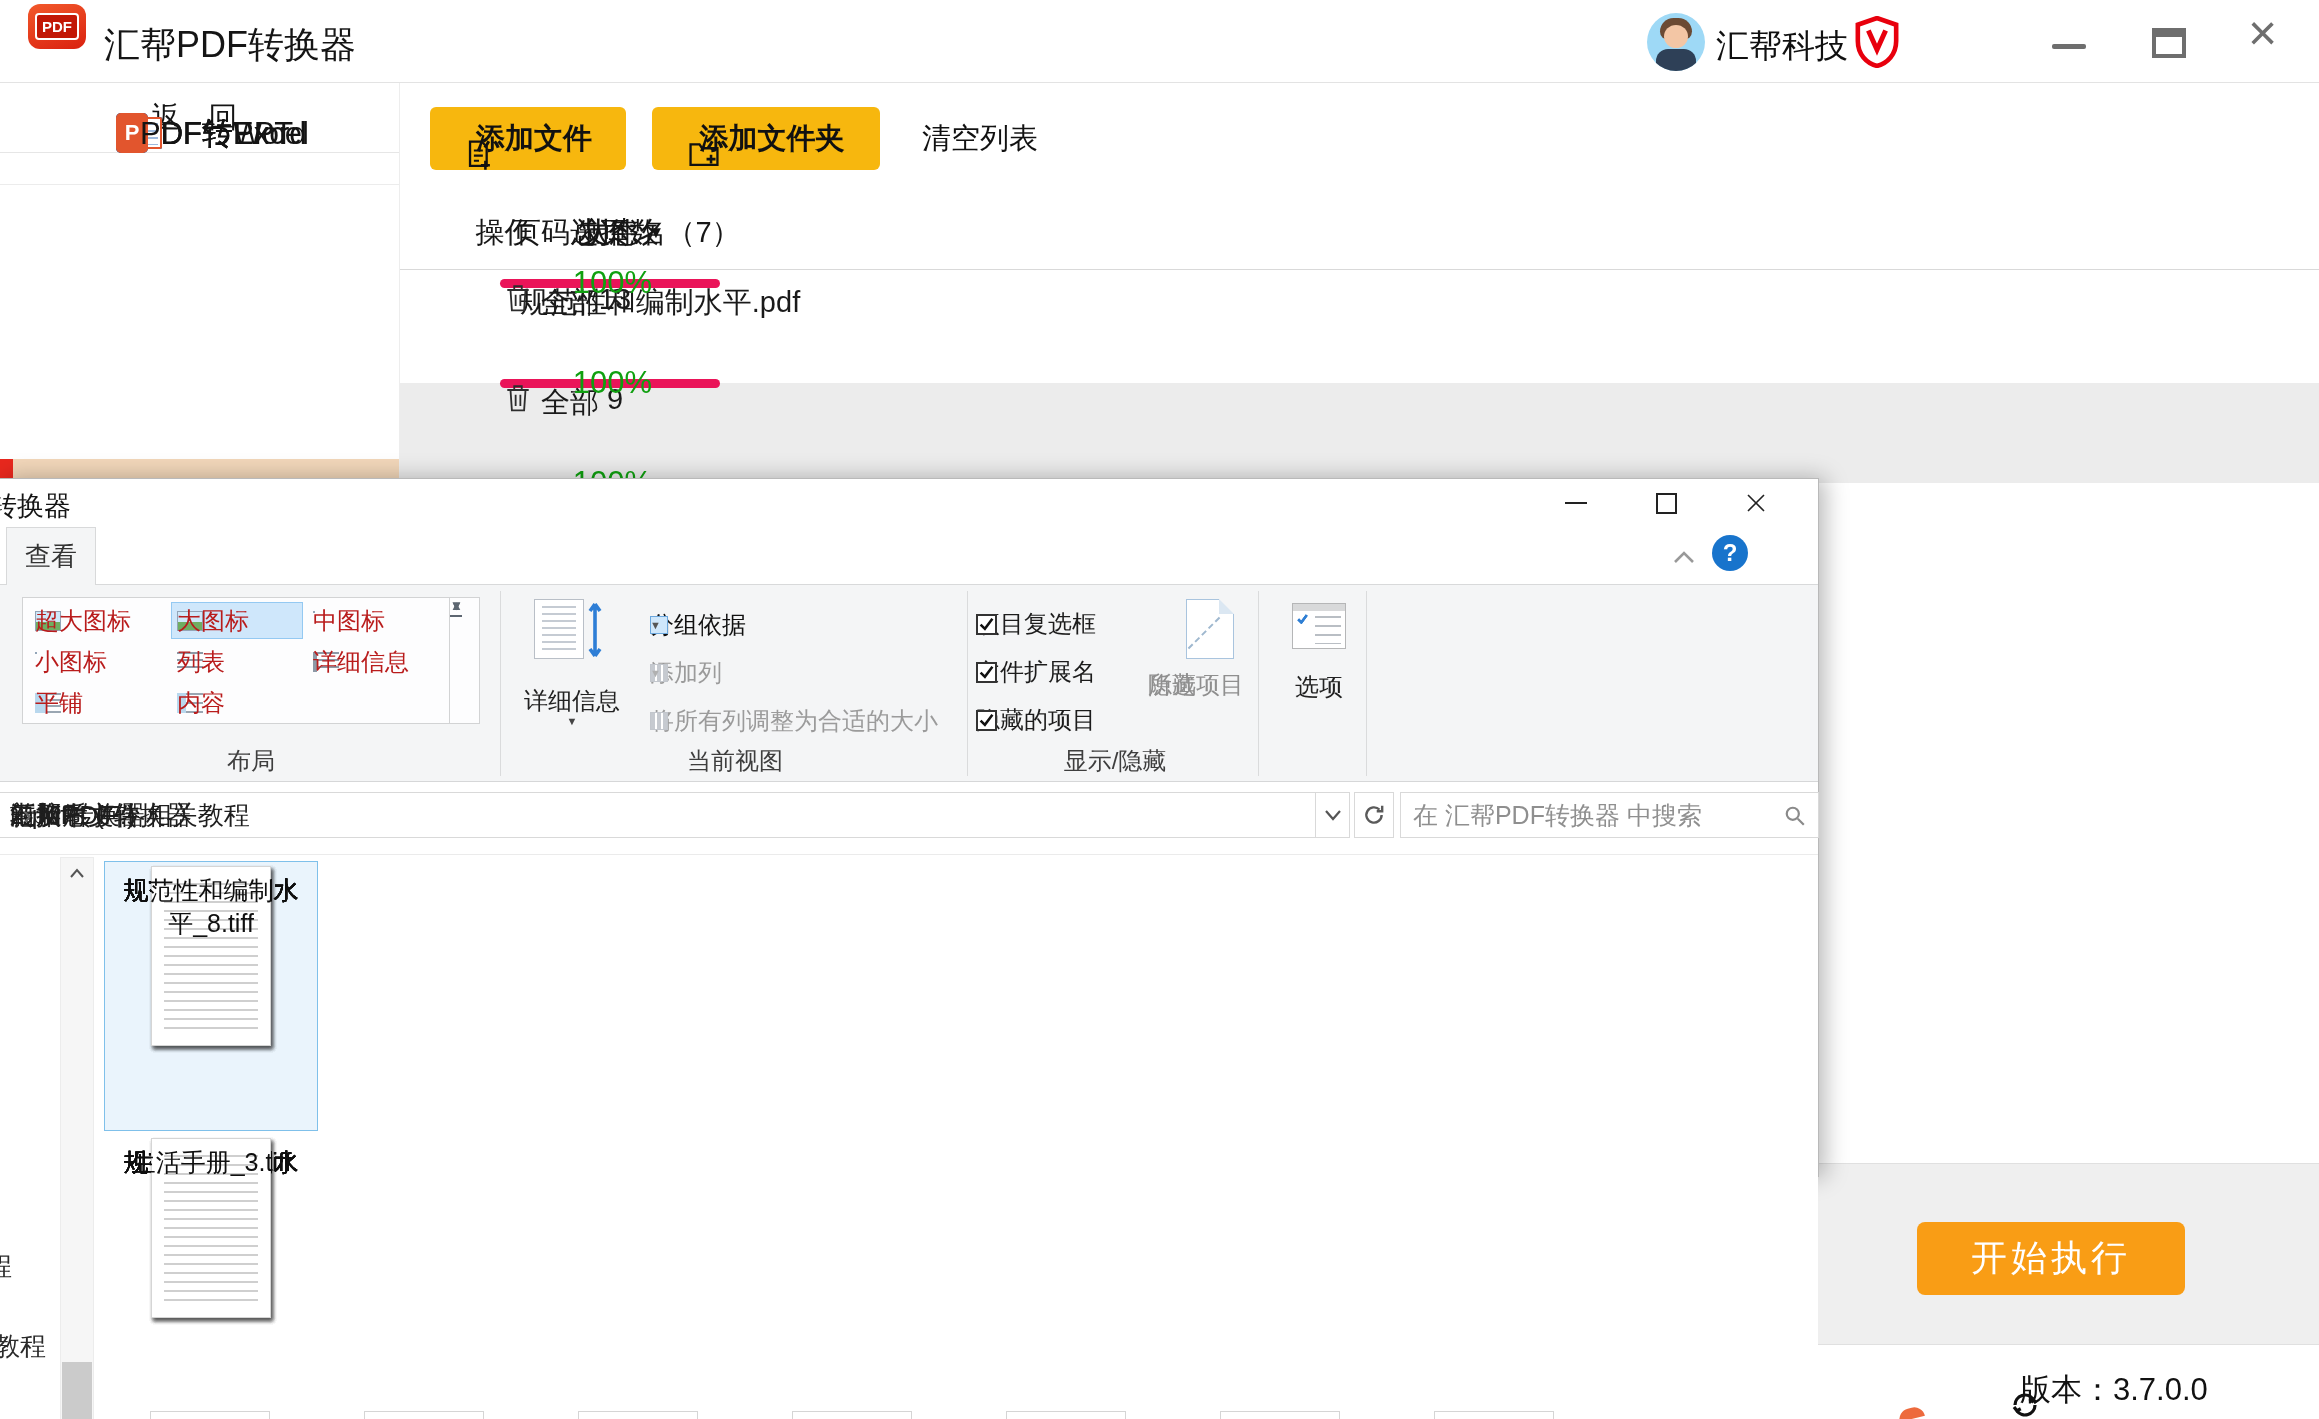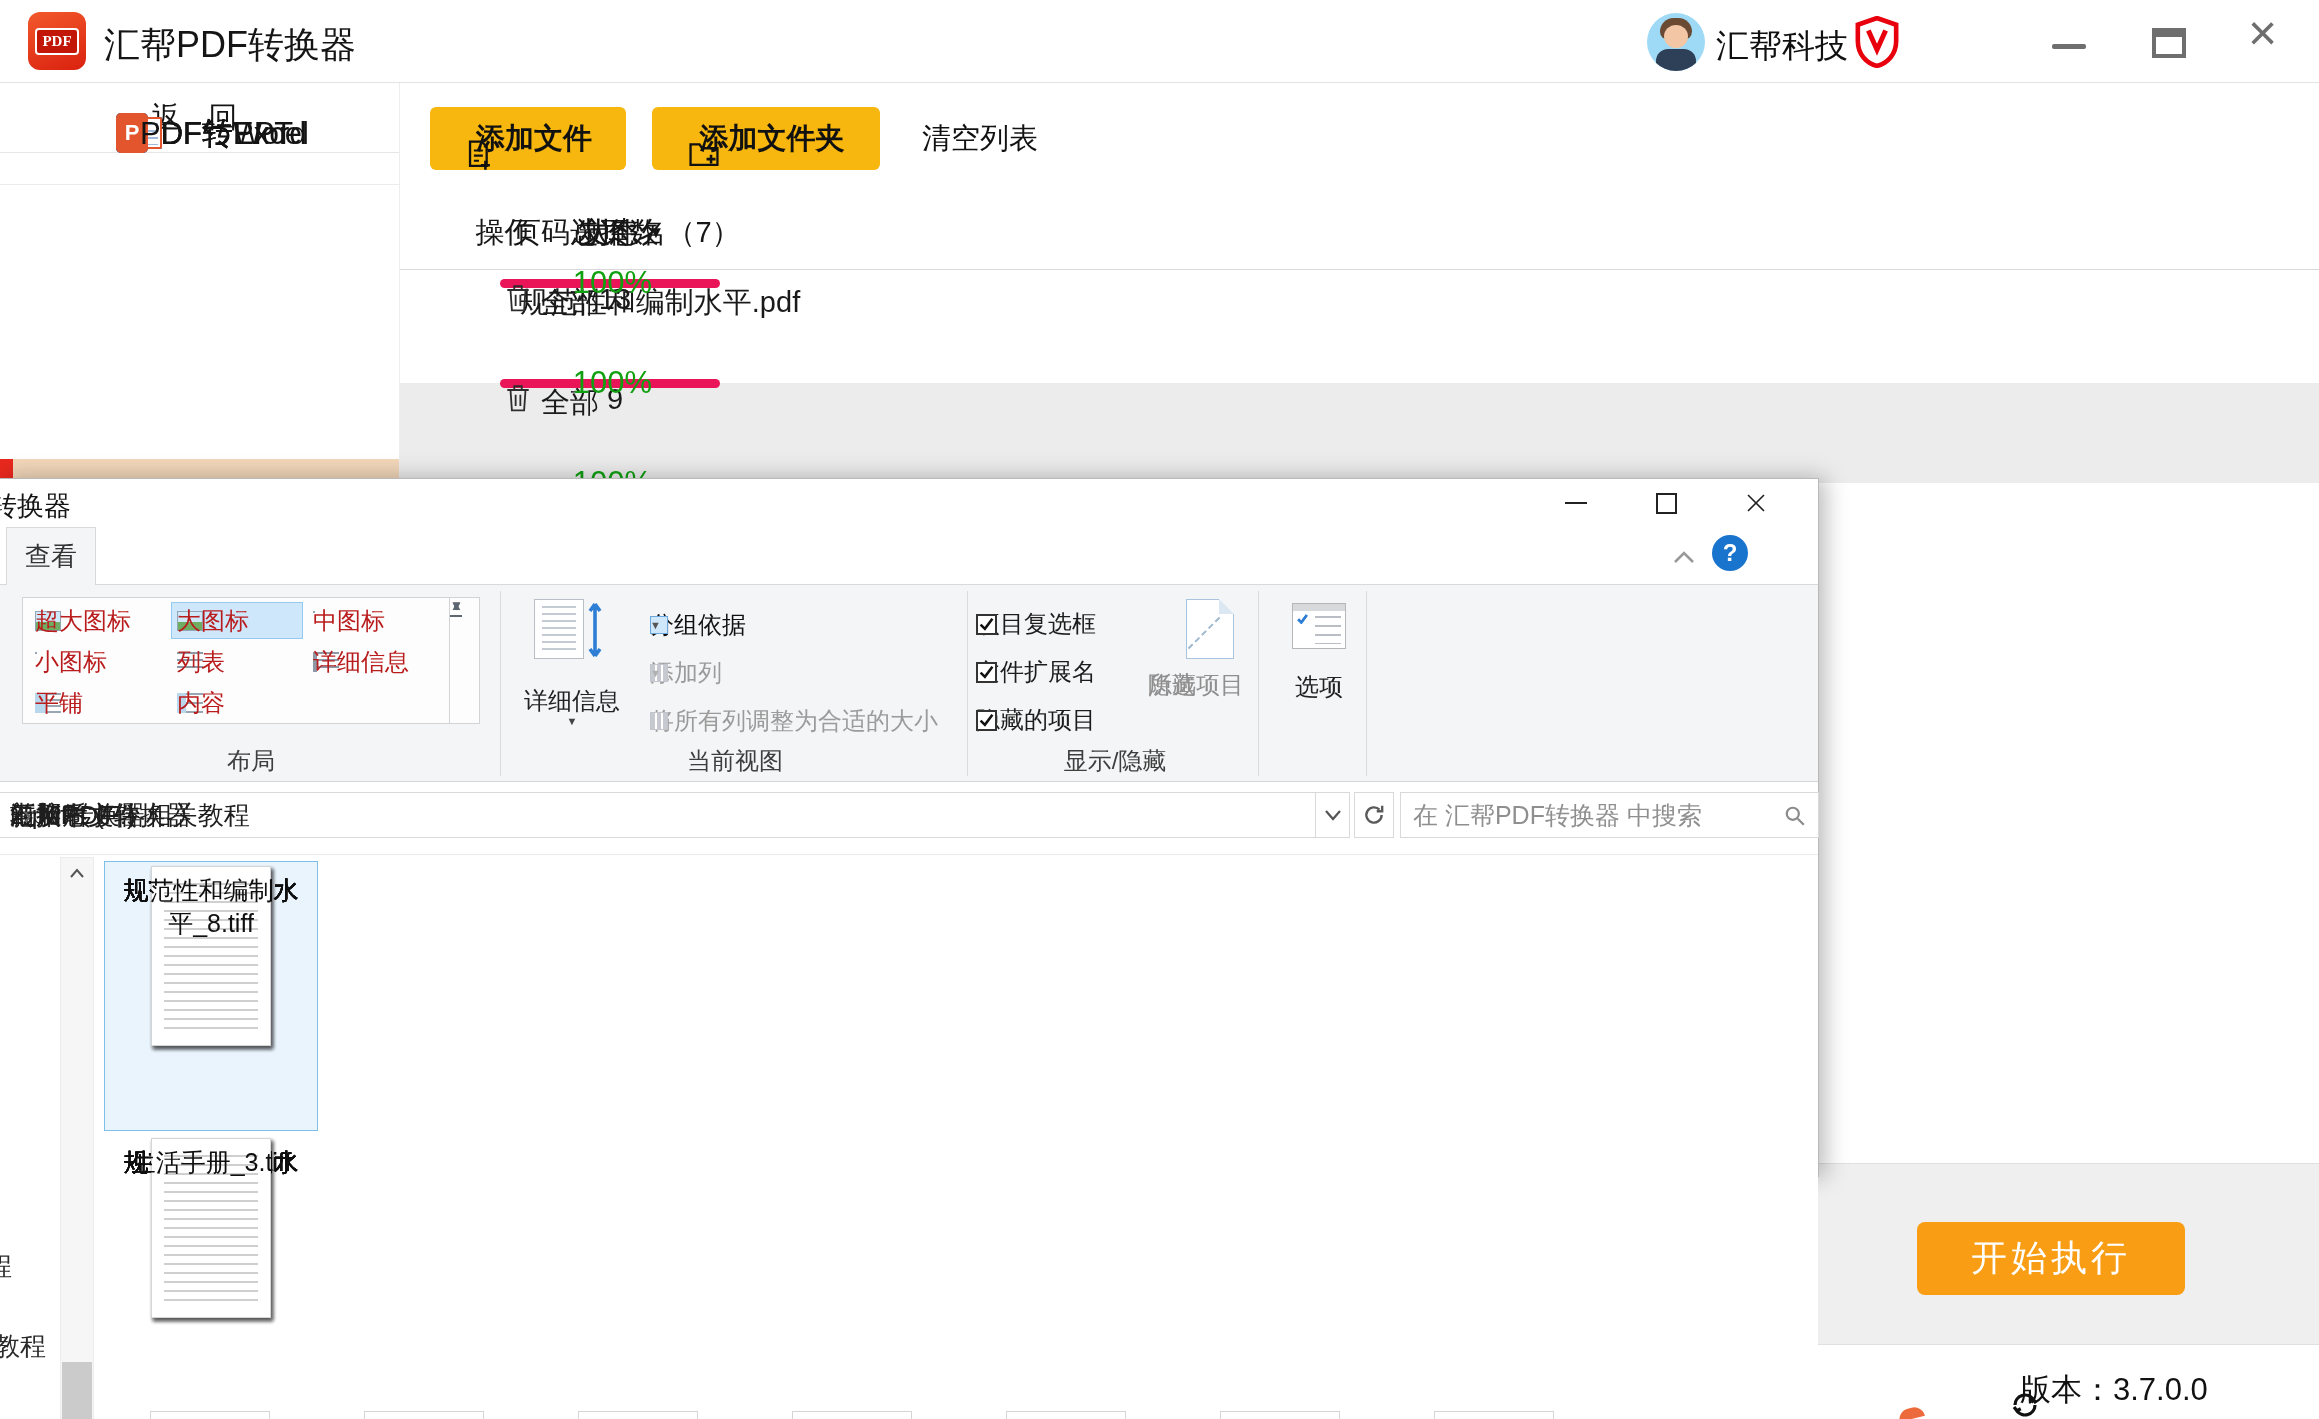--- a/index.html
+++ b/index.html
@@ -2,21 +2,21 @@
 <html><head>
 <meta charset="utf-8">
 <style>
   html,body{margin:0;padding:0;background:#888;}
   #screen{position:relative;width:2319px;height:1419px;background:#fff;overflow:hidden;
     font-family:"Liberation Sans","DejaVu Sans",sans-serif;color:#111;}
   #screen *{box-sizing:border-box;position:absolute;}
 
   
   .m-titlebar{left:0;top:0;width:2319px;height:83px;background:#fff;border-bottom:1px solid #e3e3e3;}
-  .m-logo{left:28px;top:12px;width:58px;height:58px;border-radius:12px;background:linear-gradient(160deg,#f2592b,#da210f);display:flex;align-items:center;justify-content:center;font-family:Liberation Serif, serif;}
+  .m-logo{left:28px;top:4px;width:58px;height:45px;border-radius:12px;background:linear-gradient(160deg,#f2592b,#da210f);display:flex;align-items:center;justify-content:center;}
   .m-logo span{position:static;background:#c21706;color:#fff;font-size:15px;font-weight:bold;padding:3px 5px;border:2px solid #fff;border-radius:4px;}
   .m-title{left:104px;top:21px;font-size:36px;color:#151515;}
   .m-avatar{left:1647px;top:13px;width:58px;height:58px;border-radius:50%;background:#9ed9f6;overflow:hidden;}
   .av-hair{left:13px;top:5px;width:32px;height:22px;background:#6b4a33;border-radius:16px 16px 10px 10px;}
   .av-face{left:17px;top:12px;width:24px;height:23px;background:#f3c6a5;border-radius:50%;}
   .av-body{left:9px;top:36px;width:40px;height:24px;background:#2e4057;border-radius:12px 12px 0 0;}
   .m-brand{left:1716px;top:24px;font-size:33px;color:#101010;}
   .m-badge{left:1854px;top:16px;}
   .m-menu{left:1956px;top:30px;width:34px;height:26px;display:flex;flex-direction:column;justify-content:space-between;}
   .m-menu i{position:static;display:block;height:5px;background:#6e6e6e;border-radius:2px;}

